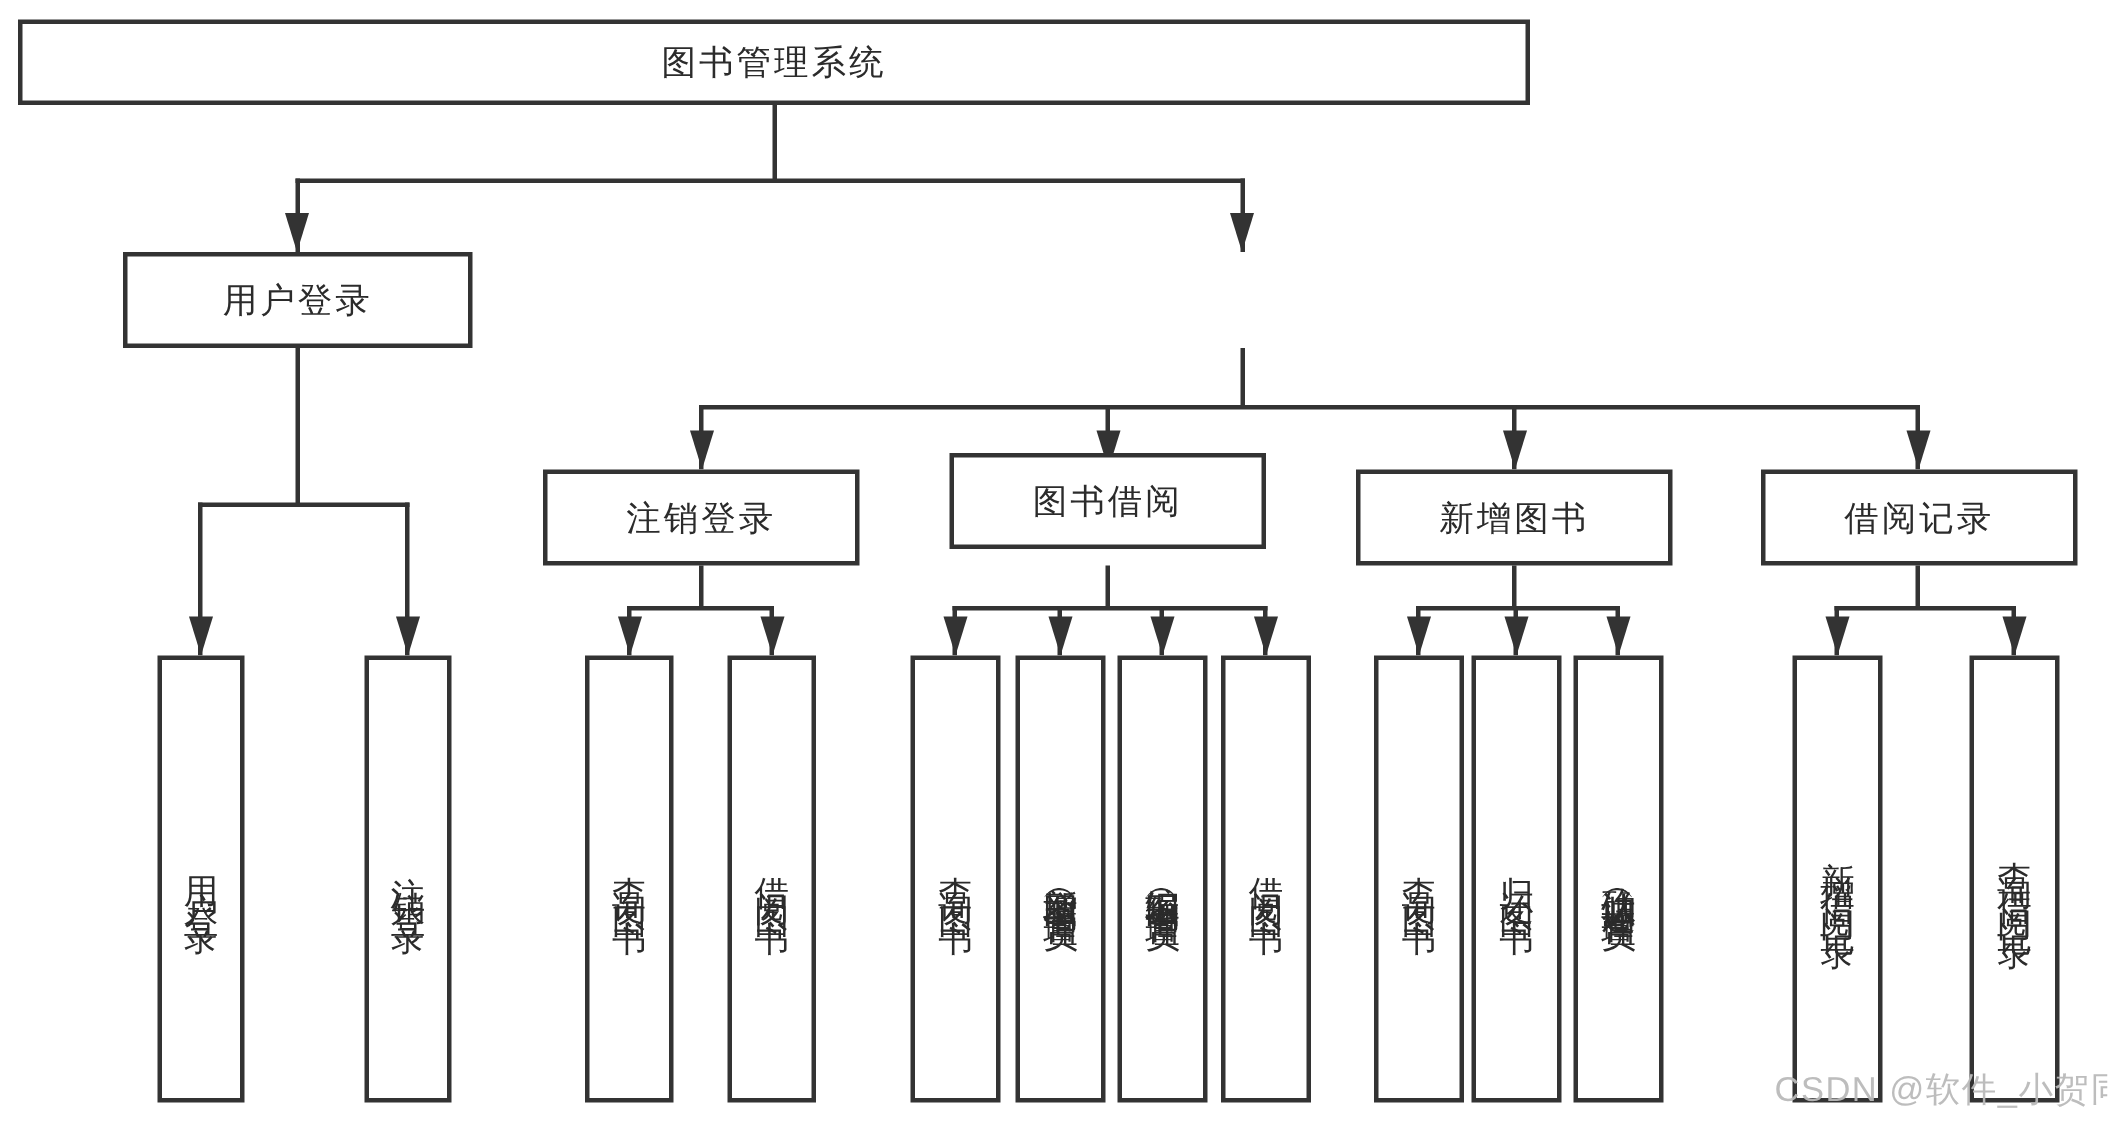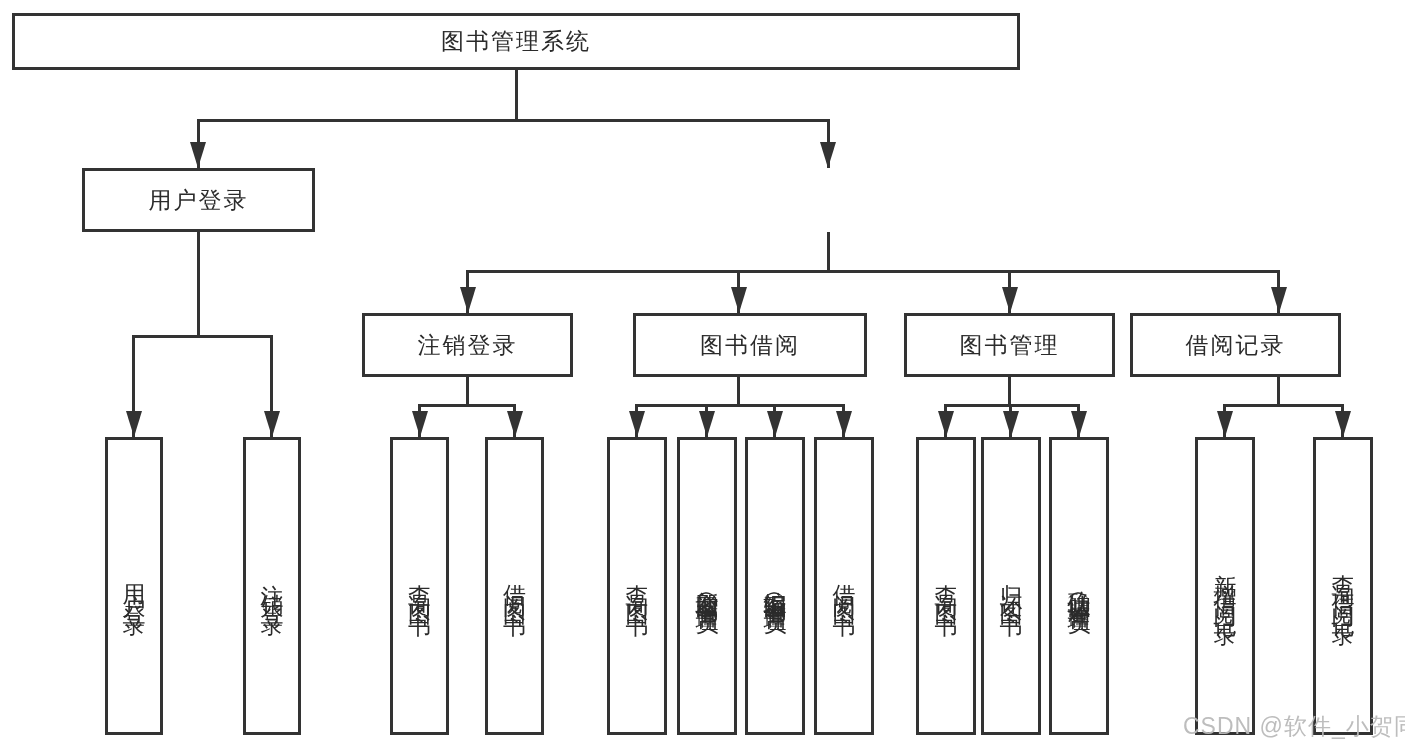--- a/index.html
+++ b/index.html
@@ -88,27 +88,27 @@
   <div class="vline" style="left:737px; top:270px; height:43px"></div>
   <div class="arrow" style="left:731px; top:287px"></div>
   <div class="vline" style="left:1008px; top:270px; height:43px"></div>
   <div class="arrow" style="left:1002px; top:287px"></div>
   <div class="vline" style="left:1277px; top:270px; height:43px"></div>
   <div class="arrow" style="left:1271px; top:287px"></div>
 
   <div class="node" style="left:362px; top:313px; width:211px; height:64px">
     <span class="h-label">注销登录</span>
   </div>
-  <div class="node" style="left:633px; top:313px; width:234px; height:64px">
+  <div class="node" style="left:633px; top:302px; width:211px; height:64px">
     <span class="h-label">图书借阅</span>
   </div>
   <div class="node" style="left:904px; top:313px; width:211px; height:64px">
-    <span class="h-label">图书管理</span>
+    <span class="h-label">新增图书</span>
   </div>
-  <div class="node" style="left:1130px; top:313px; width:211px; height:64px">
+  <div class="node" style="left:1174px; top:313px; width:211px; height:64px">
     <span class="h-label">借阅记录</span>
   </div>
 
   <div class="vline" style="left:466px; top:377px; height:28px"></div>
   <div class="hline" style="left:418px; top:404px; width:98px"></div>
   <div class="vline" style="left:418px; top:404px; height:33px"></div>
   <div class="arrow" style="left:412px; top:411px"></div>
   <div class="vline" style="left:513px; top:404px; height:33px"></div>
   <div class="arrow" style="left:507px; top:411px"></div>
 

